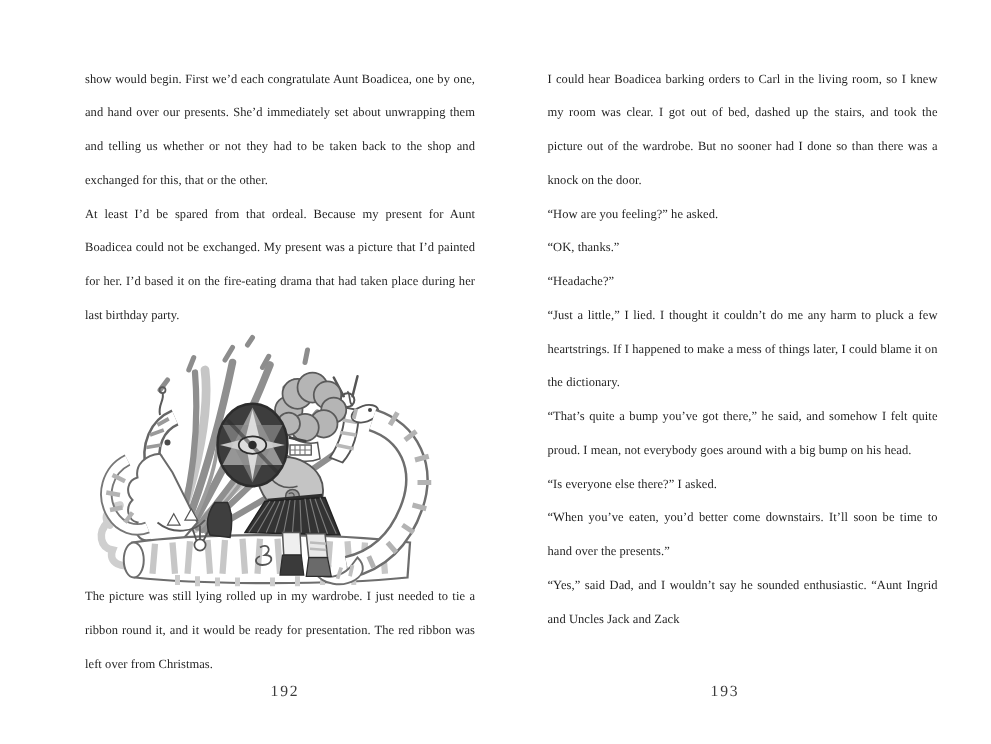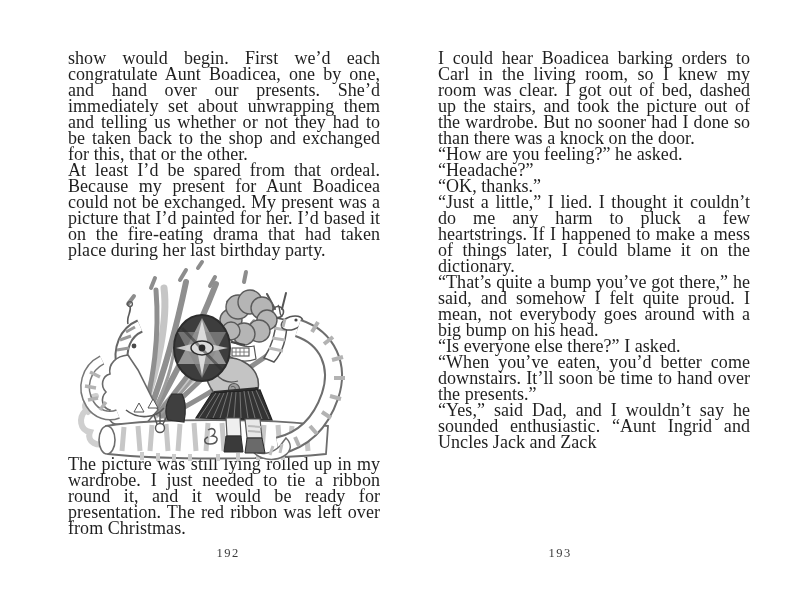--- a/index.html
+++ b/index.html
@@ -11,39 +11,39 @@
     overflow:hidden;
   }
   .col{
     position:absolute;top:50px;width:312px;
     color:#1f1f1f;
   }
   .col-left{left:68px;}
   .col-right{left:438px;}
   .col p{
     margin:0;
-    font-size:18px;
-    line-height:16px;
+    font-size:10px;
+    line-height:27px;
     text-align:justify;
     letter-spacing:0.05px;
   }
   figure.illus{
     margin:0;
     position:relative;
     width:312px;height:198px;
     overflow:visible;
   }
   figure.illus svg{position:absolute;left:0;top:2px;overflow:visible;}
   .pagenum{
     position:absolute;top:546px;width:312px;
     text-align:center;
     font-size:12.5px;letter-spacing:1.5px;color:#3a3a3a;
   }
   .pagenum-left{left:72px;}
-  .pagenum-right{left:404px;}
+  .pagenum-right{left:424px;}
 </style>
 </head>
 <body>
 
 <div class="spread">
 
   <div class="col col-left">
     <p>show would begin. First we’d each congratulate Aunt Boadicea, one by one, and hand over our presents. She’d immediately set about unwrapping them and telling us whether or not they had to be taken back to the shop and exchanged for this, that or the other.</p>
     <p>At least I’d be spared from that ordeal. Because my present for Aunt Boadicea could not be exchanged. My present was a picture that I’d painted for her. I’d based it on the fire-eating drama that had taken place during her last birthday party.</p>
 
@@ -193,22 +193,22 @@
         </g>
       </svg>
     </figure>
 
     <p>The picture was still lying rolled up in my wardrobe. I just needed to tie a ribbon round it, and it would be ready for presentation. The red ribbon was left over from Christmas.</p>
   </div>
 
   <div class="col col-right">
     <p>I could hear Boadicea barking orders to Carl in the living room, so I knew my room was clear. I got out of bed, dashed up the stairs, and took the picture out of the wardrobe. But no sooner had I done so than there was a knock on the door.</p>
     <p>“How are you feeling?” he asked.</p>
+    <p>“OK, thanks.”</p>
     <p>“Headache?”</p>
-    <p>“OK, thanks.”</p>
     <p>“Just a little,” I lied. I thought it couldn’t do me any harm to pluck a few heartstrings. If I happened to make a mess of things later, I could blame it on the dictionary.</p>
     <p>“That’s quite a bump you’ve got there,” he said, and somehow I felt quite proud. I mean, not everybody goes around with a big bump on his head.</p>
     <p>“Is everyone else there?” I asked.</p>
     <p>“When you’ve eaten, you’d better come downstairs. It’ll soon be time to hand over the presents.”</p>
     <p>“Yes,” said Dad, and I wouldn’t say he sounded enthusiastic. “Aunt Ingrid and Uncles Jack and Zack</p>
   </div>
 
   <div class="pagenum pagenum-left">192</div>
   <div class="pagenum pagenum-right">193</div>
 

